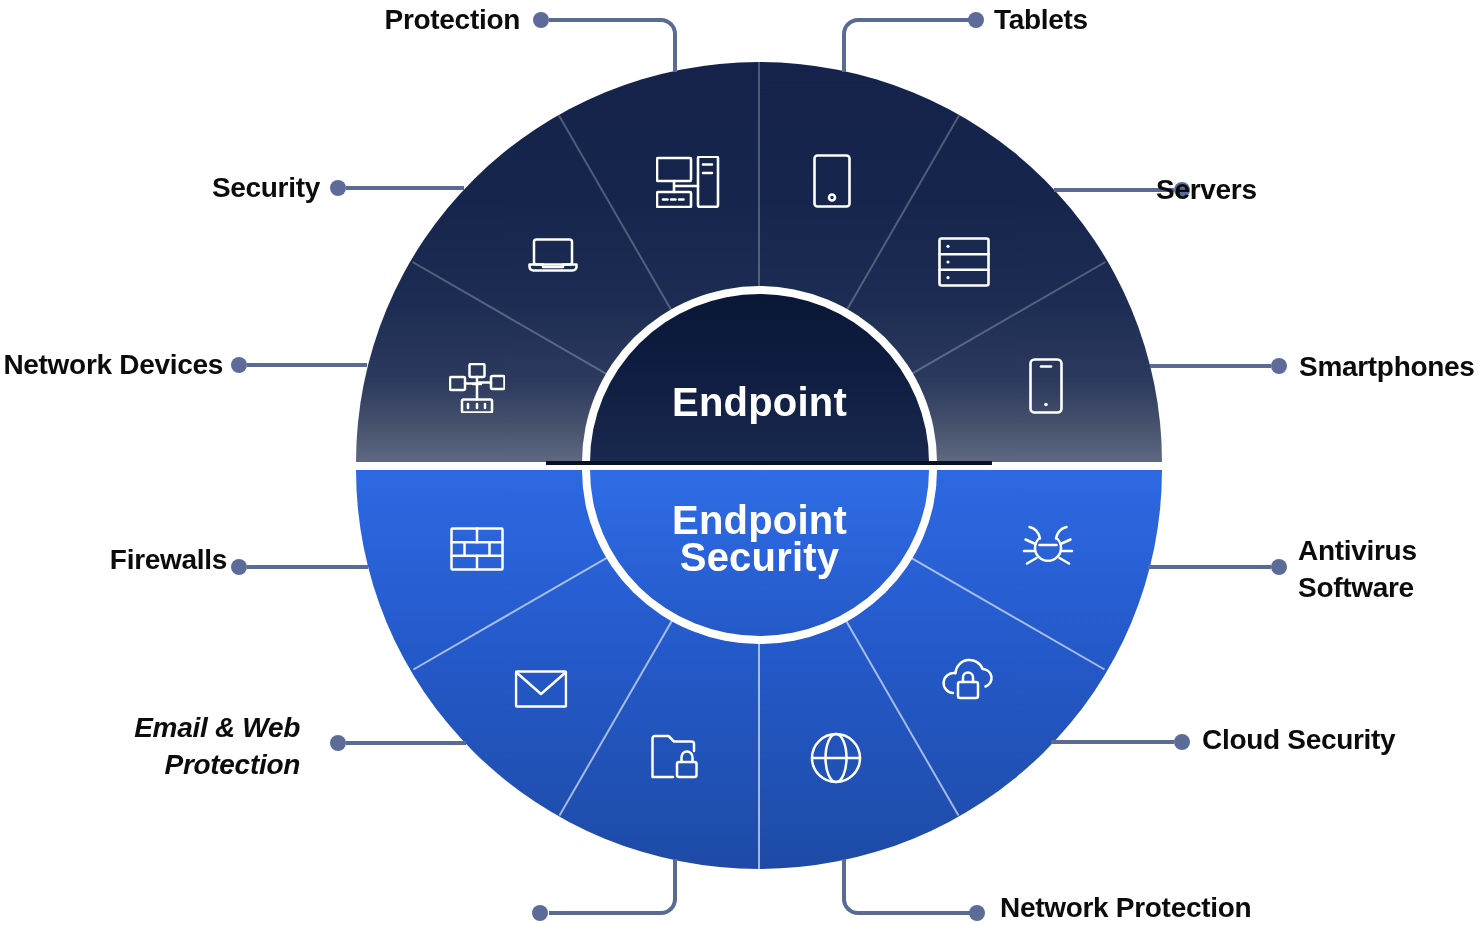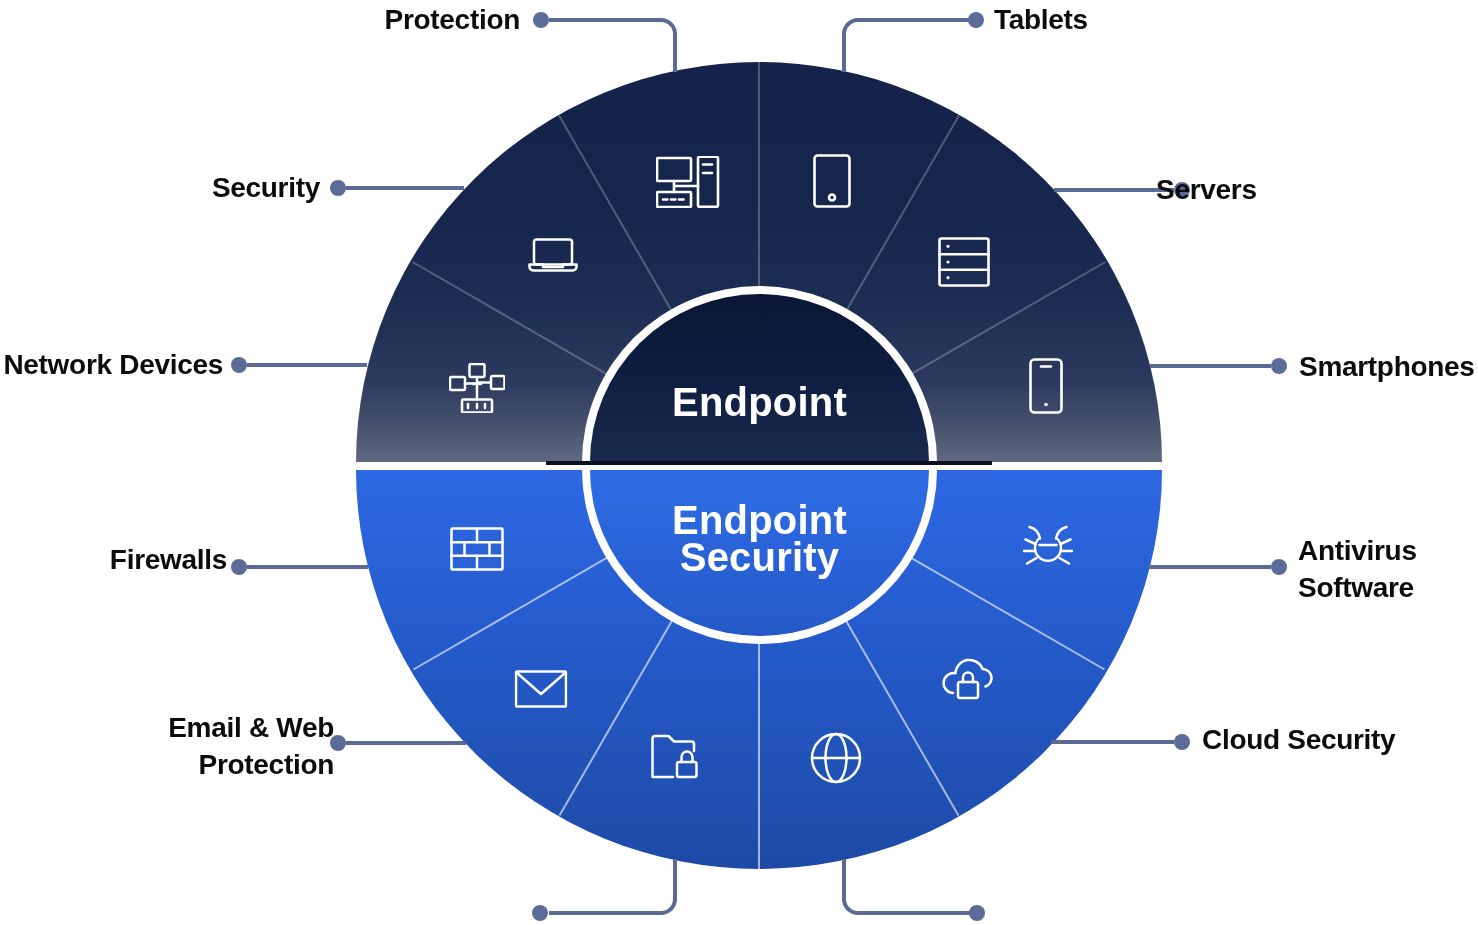--- a/index.html
+++ b/index.html
@@ -207,19 +207,20 @@
   <div class="lbl" style="left:994px;top:3px;">Tablets</div>
   <div class="lbl ra" style="right:1158px;top:171px;">Security</div>
   <div class="lbl" style="left:1144px;top:173px;margin-left:12px;">Servers</div>
   <div class="lbl ra" style="right:1255px;top:348px;">Network Devices</div>
   <div class="lbl" style="left:1299px;top:350px;">Smartphones</div>
   <div class="lbl ra" style="right:1251px;top:543px;">Firewalls</div>
   <div class="lbl two" style="left:1298px;top:532px;">
     <div>Antivirus</div>
     <div>Software</div>
   </div>
-  <div class="lbl two ra" style="right:1144px;top:709px;">
+  <div class="lbl two ra" style="right:1178px;top:709px;font-style:italic;">
     <div>Email &amp; Web</div>
     <div>Protection</div>
   </div>
   <div class="lbl" style="left:1202px;top:723px;text-align:right;">Cloud Security</div>
+  <div class="lbl" style="left:1000px;top:891px;">Network Protection</div>
 
 </div>
 
 </body></html>

